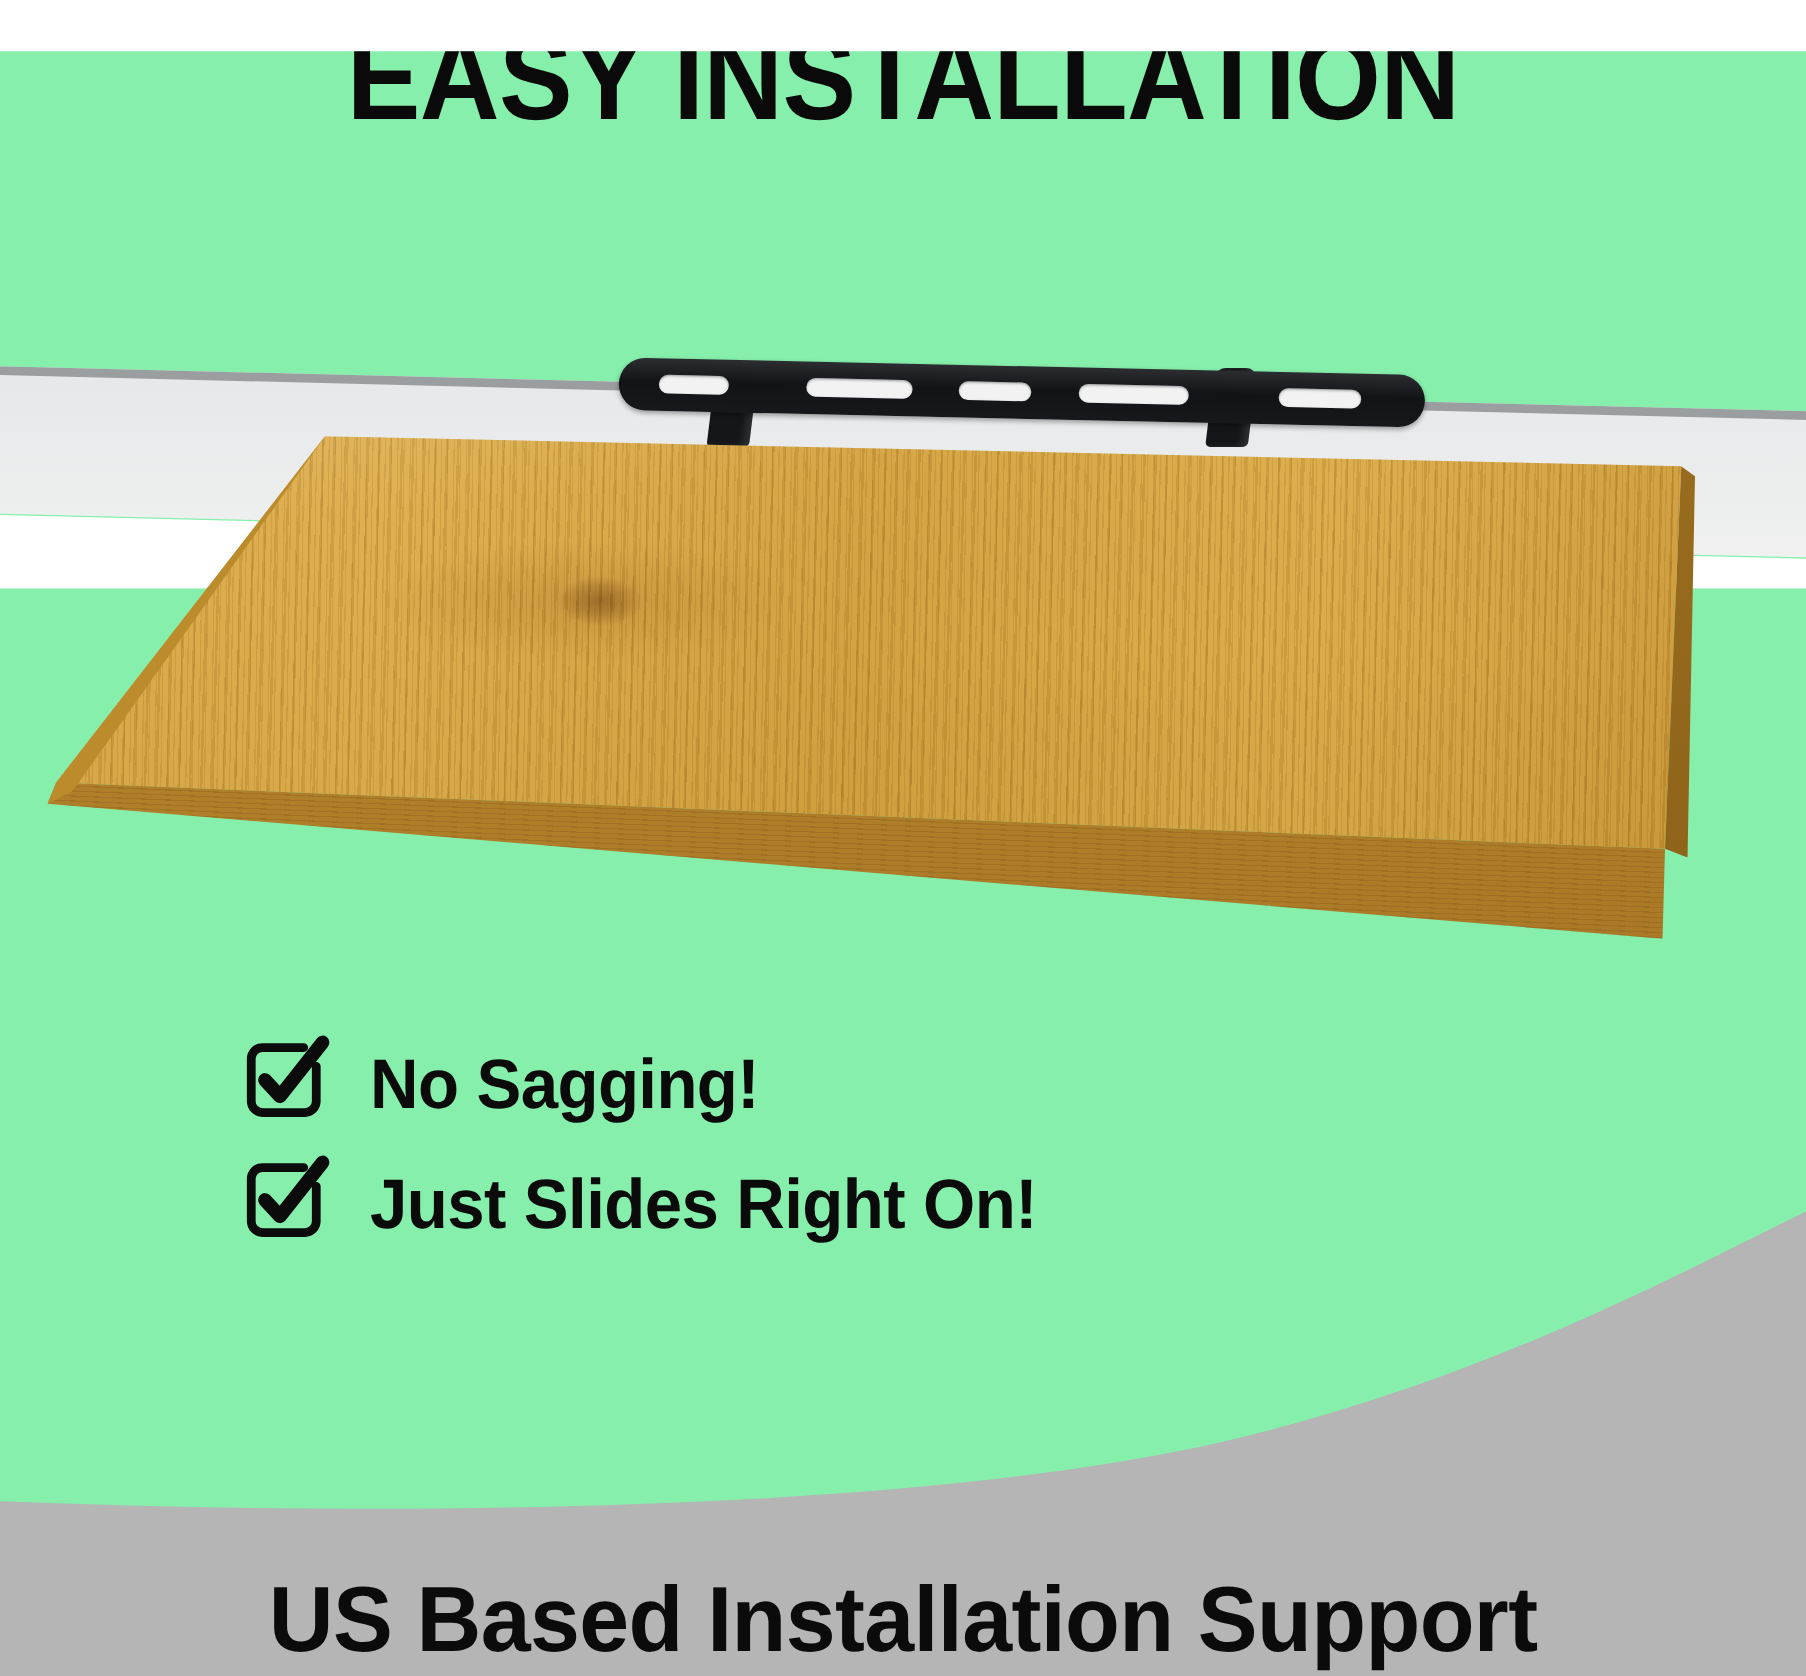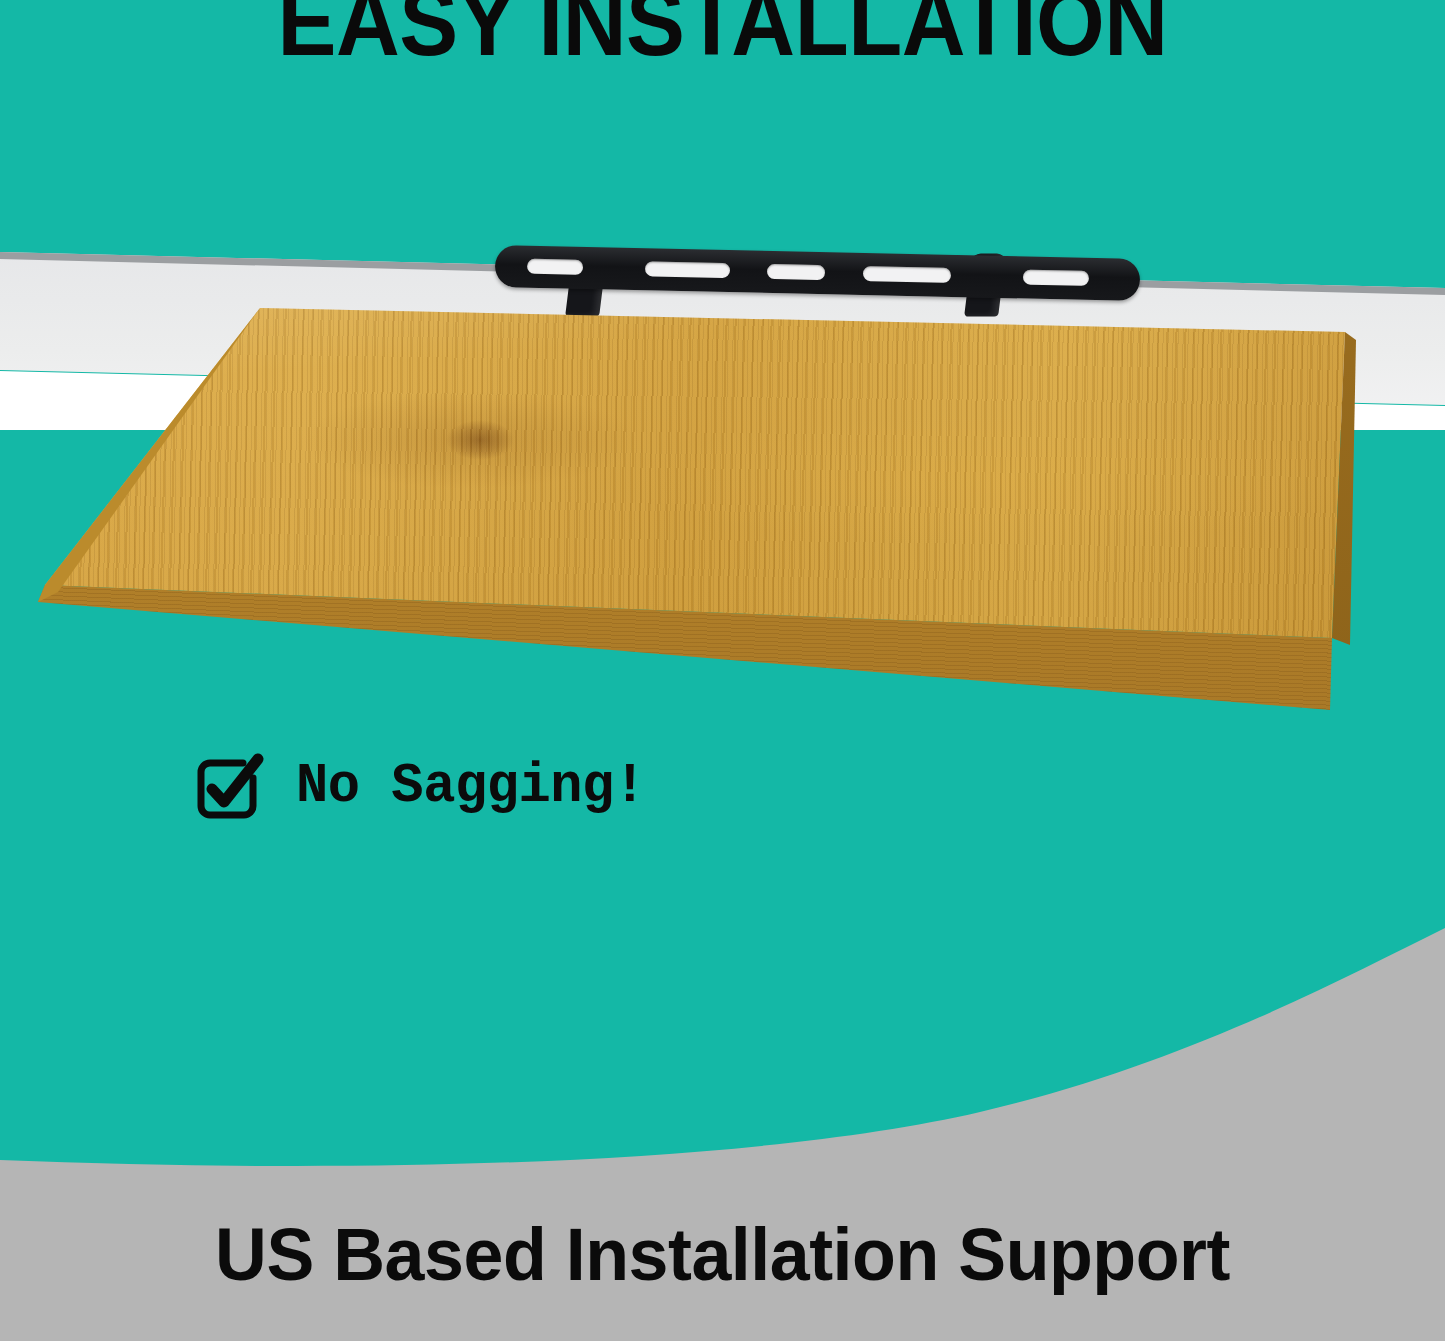--- a/index.html
+++ b/index.html
@@ -3,21 +3,21 @@
 <meta charset="utf-8">
 <style>
   * { margin:0; padding:0; box-sizing:border-box; }
   html,body { background:#ffffff; }
   body {
     width:1445px; height:1341px;
     font-family:"Liberation Sans", sans-serif;
     overflow:hidden;
     position:relative;
   }
-  .stage { position:absolute; inset:0; background:#14b8a6; overflow:hidden; }
+  .stage { position:absolute; inset:0; background:#86efac; overflow:hidden;margin-top:41px; }
 
   
   .headline {
     position:absolute;
     left:0; right:0; top:-26px;
     text-align:center;
     font-size:96px;
     font-weight:bold;
     letter-spacing:-0.5px;
     color:#0a0a0a;
@@ -113,21 +113,21 @@
     background:linear-gradient(180deg,#9c6f20,#8c6219);
   }
   .shelf-left-end {
     position:absolute; left:0; top:0; width:1445px; height:560px;
     clip-path:polygon(260px 118px, 45px 395px, 38px 412px, 58px 402px);
     background:#bb8b2c;
   }
 
   
   .checklist { position:absolute; left:196px; top:758px; width:900px; }
-  .row { display:flex; align-items:flex-start; height:96px;font-family:Liberation Mono, monospace; }
+  .row { display:flex; align-items:flex-end; height:96px; }
   .cbox { width:62px; height:62px; position:relative; flex:0 0 62px; margin-right:38px; }
   .cbox svg { display:block; overflow:visible; }
   .row-label {
     font-size:56px; font-weight:bold; color:#0b0b0b;
     line-height:1; letter-spacing:-0.5px; white-space:nowrap;
     transform:scaleX(0.96); transform-origin:left center;
   }
 
   
   .swoosh {
@@ -183,20 +183,29 @@
       <span class="cbox">
         <svg width="62" height="62" viewBox="0 0 62 62">
           <path d="M57 20 V48 a9 9 0 0 1 -9 9 H14 a9 9 0 0 1 -9 -9 V14 a9 9 0 0 1 9 -9 H47" fill="none" stroke="#0b0b0b" stroke-width="7" stroke-linecap="round"></path>
           <path d="M16 31 L28 44 L62 1" fill="none" stroke="#0b0b0b" stroke-width="11" stroke-linecap="round" stroke-linejoin="round"></path>
         </svg>
       </span>
       <span class="row-label">No Sagging!</span>
     </div>
 
 
+    <div class="row">
+      <span class="cbox">
+        <svg width="62" height="62" viewBox="0 0 62 62">
+          <path d="M57 20 V48 a9 9 0 0 1 -9 9 H14 a9 9 0 0 1 -9 -9 V14 a9 9 0 0 1 9 -9 H47" fill="none" stroke="#0b0b0b" stroke-width="7" stroke-linecap="round"></path>
+          <path d="M16 31 L28 44 L62 1" fill="none" stroke="#0b0b0b" stroke-width="11" stroke-linecap="round" stroke-linejoin="round"></path>
+        </svg>
+      </span>
+      <span class="row-label">Just Slides Right On!</span>
+    </div>
   </div>
 
   <svg class="swoosh" viewBox="0 0 1445 1341" preserveAspectRatio="none">
     <path d="M1445 928
              C 1330 985, 1180 1065, 980 1112
              C 760 1163, 380 1175, 0 1160
              L 0 1341 L 1445 1341 Z" fill="#b5b5b5"></path>
   </svg>
 
   <div class="footer-text">US Based Installation Support</div>

